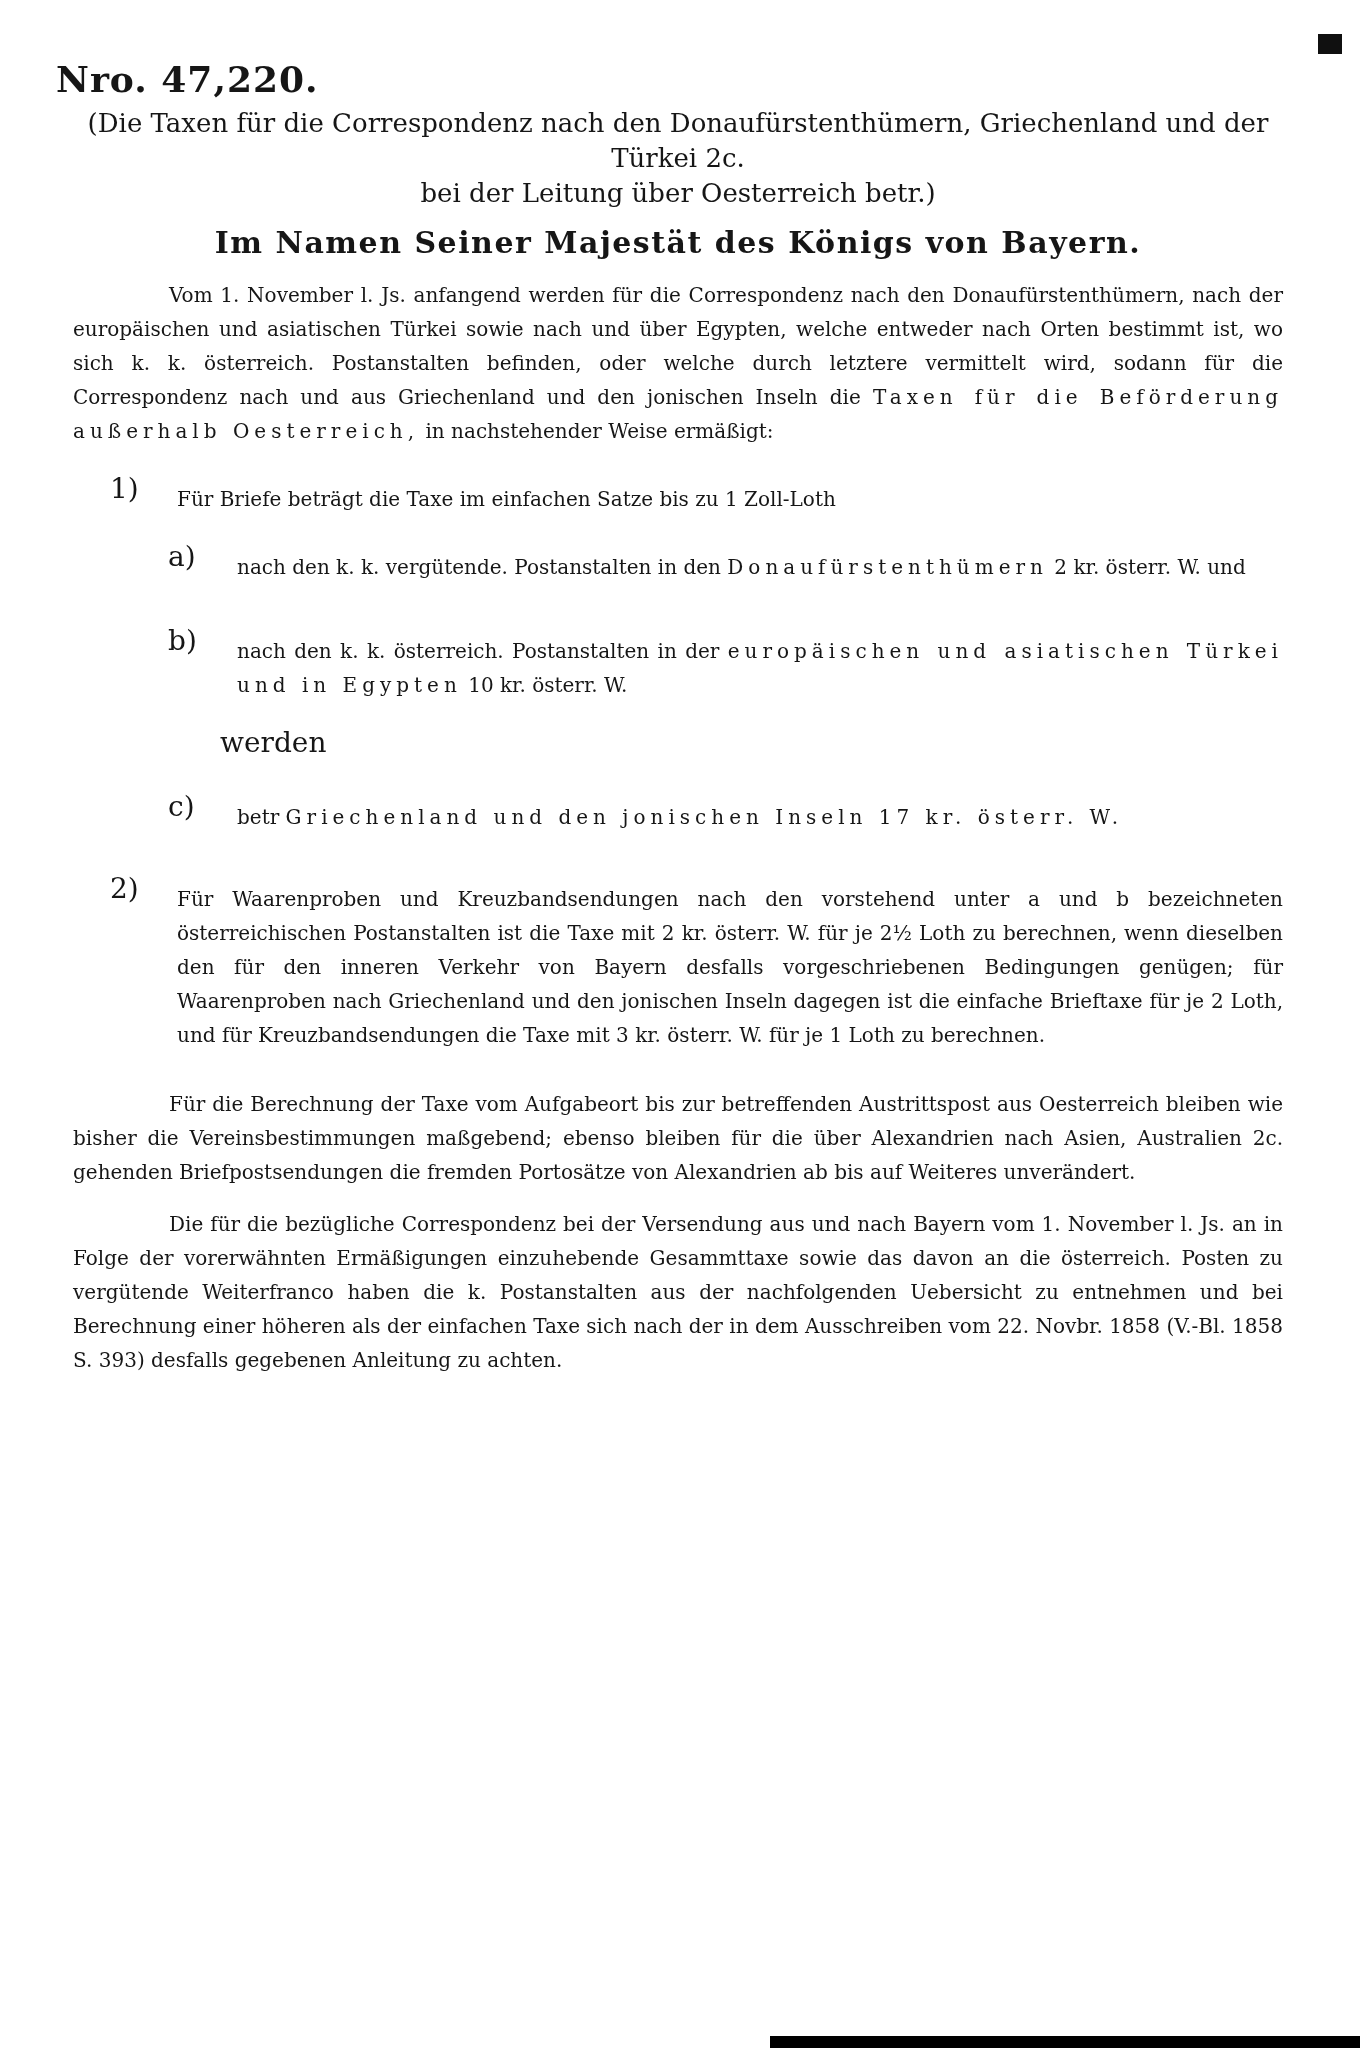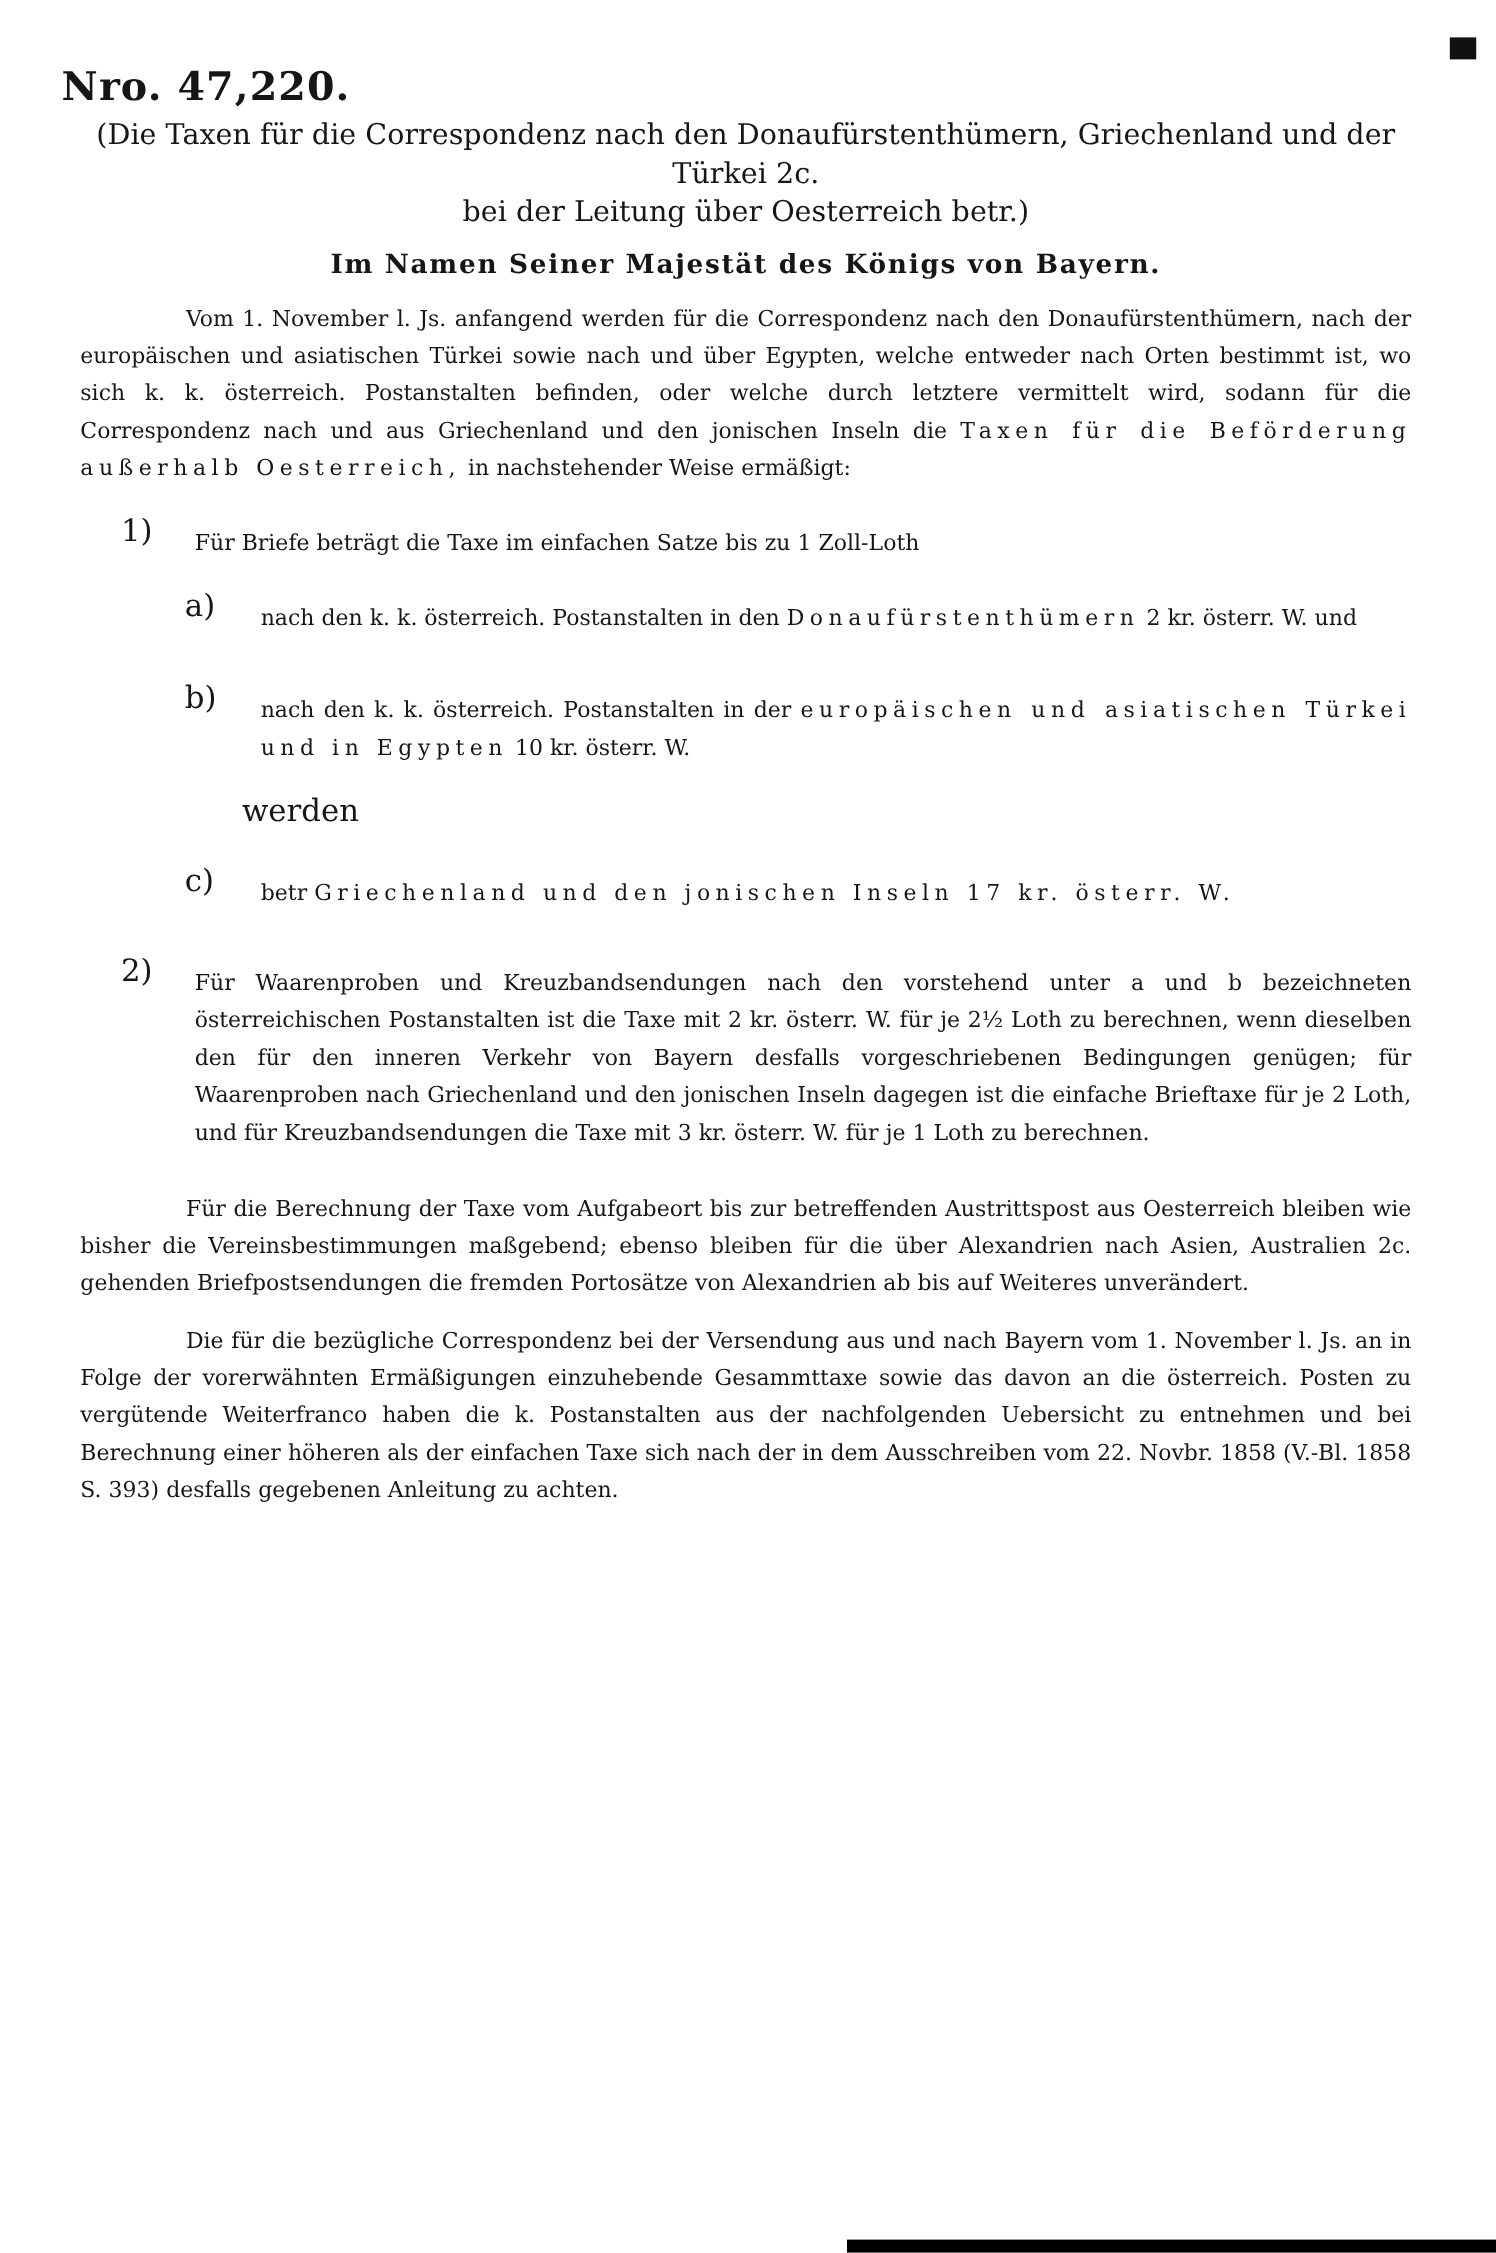--- a/index.html
+++ b/index.html
@@ -12,21 +12,21 @@
     overflow: hidden;
   }
   .page { padding: 58px 60px 0 56px; position: relative; }
 
   .doc-number {
     font-size: 36px; font-weight: bold; letter-spacing: 1px;
     margin: 0 0 6px 0;
   }
   .subject { text-align: center; font-size: 26px; line-height: 1.35; margin: 0 0 10px 0; }
   .proclamation {
-    text-align: center; font-size: 24px; font-weight: bold;
+    text-align: center; font-size: 30px; font-weight: bold;
     letter-spacing: 1.5px; margin: 14px 0 18px 0;
   }
 
   .para {
     font-size: 20px; line-height: 1.7; text-align: justify;
     margin: 17px;
   }
   .indent { text-indent: 96px; }
   .spaced-run { letter-spacing: 5px; }
 
@@ -69,21 +69,21 @@
   <p class="para indent"><span>Vom 1. November l. Js. anfangend werden für die Correspondenz nach den Donaufürstenthümern, nach der europäischen und asiatischen Türkei sowie nach und über Egypten, welche entweder nach Orten bestimmt ist, wo sich k. k. österreich. Postanstalten befinden, oder welche durch letztere vermittelt wird, sodann für die Correspondenz nach und aus Griechenland und den jonischen Inseln die </span><span class="spaced-run">Taxen für die Beförderung außerhalb Oesterreich,</span><span> in nachstehender Weise ermäßigt:</span></p>
 
   <div class="item">
     <span class="marker">1)</span>
     <div class="item-body">
       <p class="para">Für Briefe beträgt die Taxe im einfachen Satze bis zu 1 Zoll-Loth</p>
 
       <div class="sub">
         <span class="marker">a)</span>
         <div class="sub-body">
-          <p class="para"><span>nach den k. k. österreich. Postanstalten in den </span><span class="spaced-run">Donaufürstenthümern</span><span> 2 kr. österr. W. und</span></p>
+          <p class="para"><span>nach den k. k. vergütende. Postanstalten in den </span><span class="spaced-run">Donaufürstenthümern</span><span> 2 kr. österr. W. und</span></p>
         </div>
       </div>
 
       <div class="sub">
         <span class="marker">b)</span>
         <div class="sub-body">
           <p class="para"><span>nach den k. k. österreich. Postanstalten in der </span><span class="spaced-run">europäischen und asiatischen Türkei und in Egypten</span><span> 10 kr. österr. W.</span></p>
         </div>
       </div>
 

